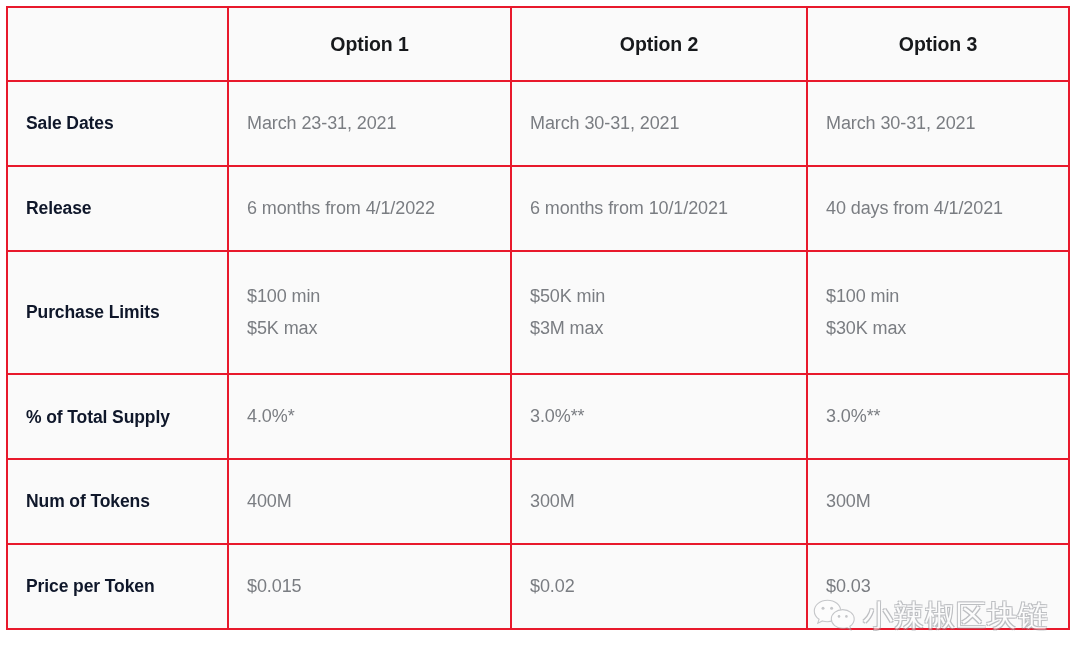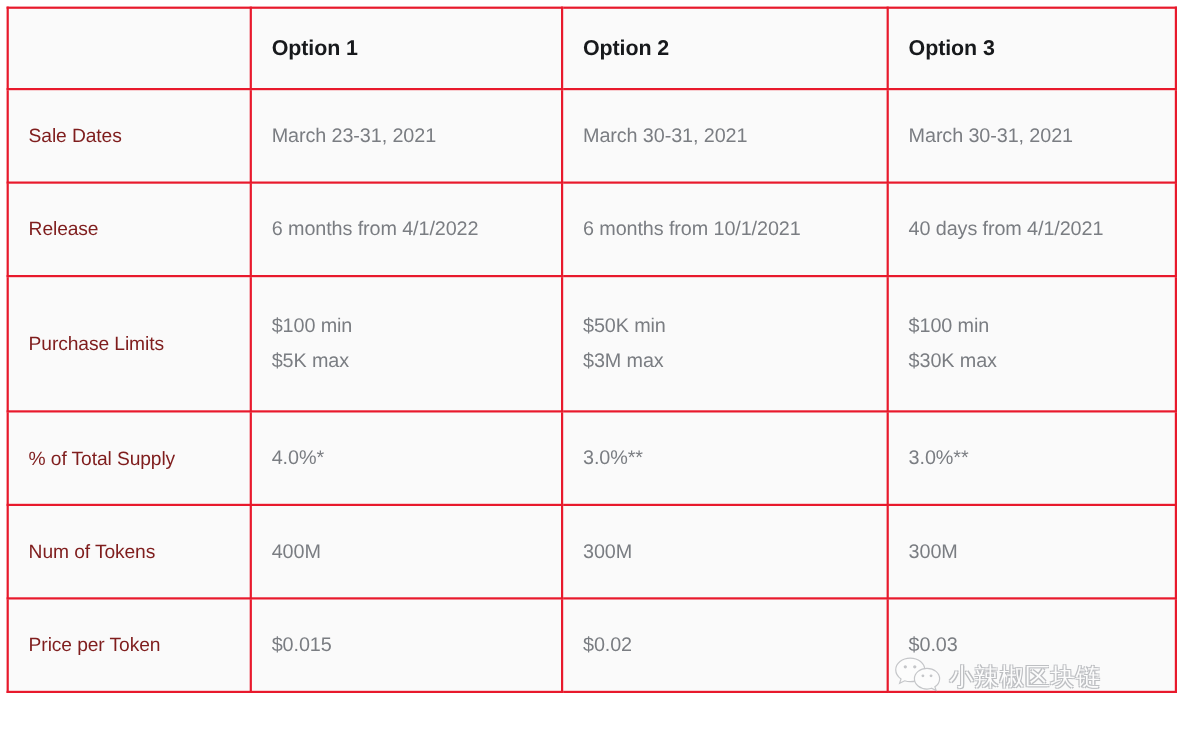--- a/index.html
+++ b/index.html
@@ -53,32 +53,33 @@
   col.c-opt2   { width: 296px; }
   col.c-opt3   { width: 262px; }
 
   
   tr.header-row th {
     height: 74px;
     font-size: 19.5px;
     font-weight: bold;
     color: #17191c;
     letter-spacing: -0.1px;
+    text-align: center;
   }
   th.corner-cell { background: #fafafa; }
 
   
   tr.data-row > * { height: 74px; }
   tr.tall-row  > * { height: 108px; }
 
   td.row-label,
   th.row-label {
     font-size: 17.5px;
-    font-weight: normal;
-    color: #7f1d1d;
+    font-weight: bold;
+    color: #0f172a;
     letter-spacing: -0.1px;
     line-height: 1.3;
   }
 
   td.row-value {
     font-size: 18px;
     font-weight: normal;
     color: #7a7d82;
     letter-spacing: -0.1px;
     line-height: 1.3;
@@ -93,21 +94,21 @@
     left: 812px;
     top: 596px;
     display: flex;
     align-items: center;
     gap: 7px;
     opacity: 0.55;
     pointer-events: none;
   }
   .watermark .wm-icon { display: block; }
   .watermark .wm-text {
-    font-size: 22px;
+    font-size: 30px;
     color: #ffffff;
     font-family: "DejaVu Sans", sans-serif;
     letter-spacing: 1px;
     text-shadow:
       -1px -1px 0 #8d9096,
        1px -1px 0 #8d9096,
       -1px  1px 0 #8d9096,
        1px  1px 0 #8d9096;
     white-space: nowrap;
   }

